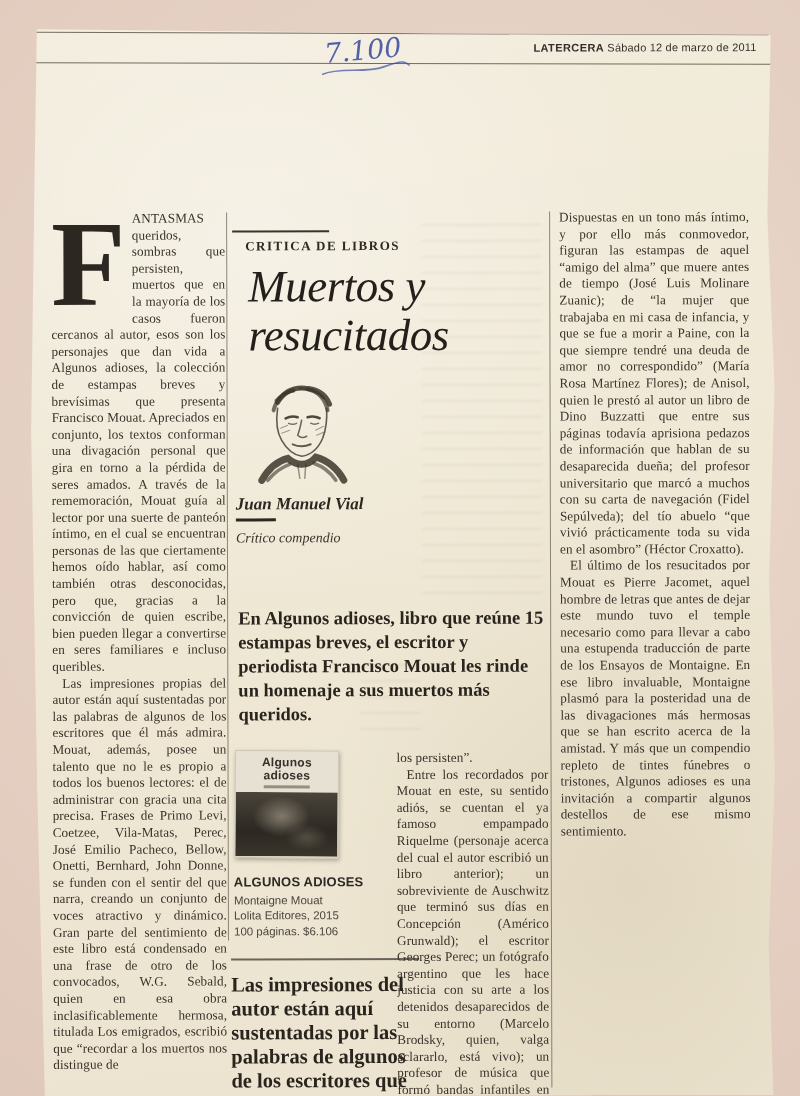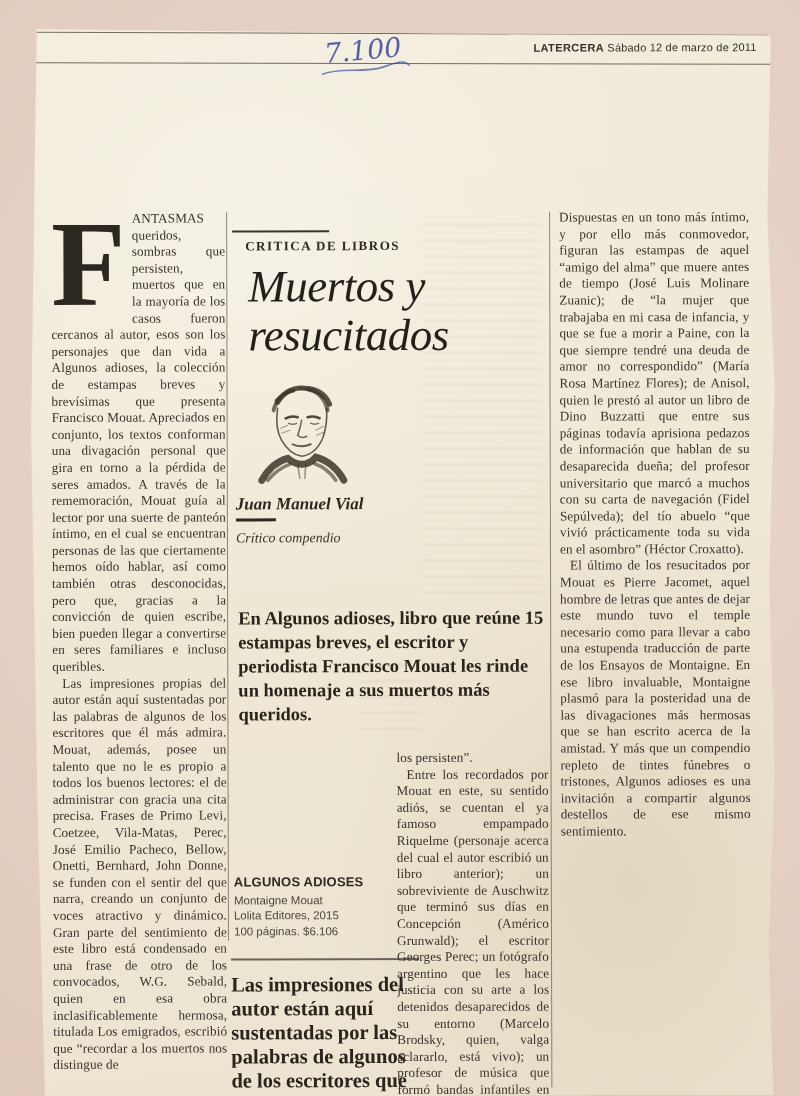--- a/index.html
+++ b/index.html
@@ -167,20 +167,27 @@
       </g>
     </svg>
   </div>
 
   <div class="byline-name" style="left:206px;top:470px;">Juan Manuel Vial</div>
   <div class="byline-rule" style="left:206px;top:494px;width:40px;"></div>
   <div class="byline-role" style="left:206px;top:506px;">Crítico compendio</div>
 
   <div class="lede" style="left:208px;top:582px;width:312px;">En Algunos adioses, libro que reúne 15 estampas breves, el escritor y periodista Francisco Mouat les rinde un homenaje a sus muertos más queridos.</div>
 
+  <div class="cover" style="left:204px;top:726px;width:102px;height:106px;">
+    <div class="cover-title">Algunos
+adioses</div>
+    <div class="cover-byline"></div>
+    <div class="cover-photo"></div>
+    <div class="cover-foot"></div>
+  </div>
 
   <div class="caption" style="left:203px;top:850px;width:150px;">
     <div class="cap-title">ALGUNOS ADIOSES</div>
     <div>Montaigne Mouat</div>
     <div>Lolita Editores, 2015</div>
     <div>100 páginas. $6.106</div>
   </div>
 
   <div class="cap-rule" style="left:200px;top:934px;width:188px;"></div>
 

